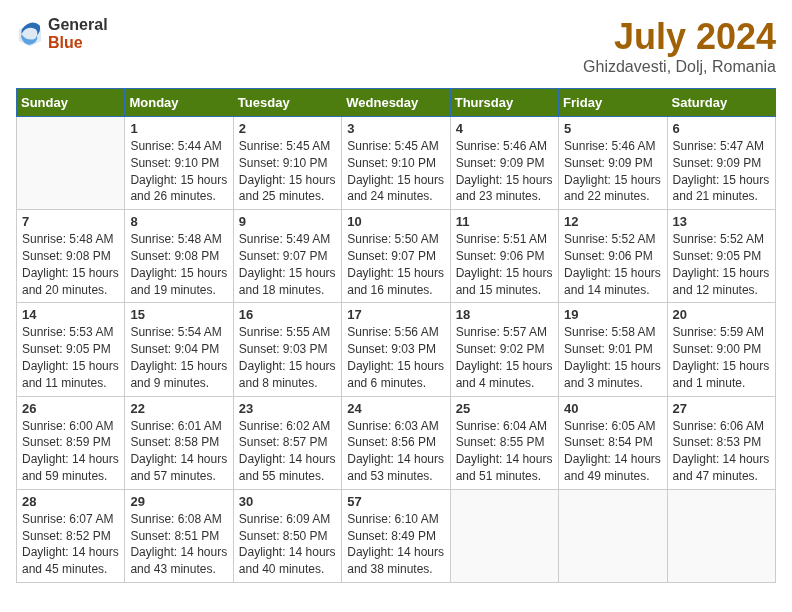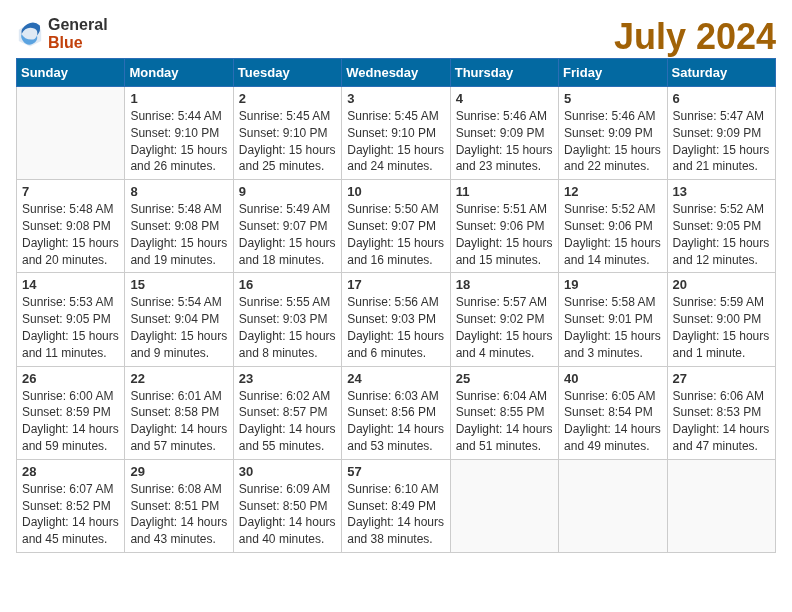--- a/index.html
+++ b/index.html
@@ -7,20 +7,21 @@
       font-family: Arial, sans-serif;
       background: #fff;
       width: 792px;
       min-height: 612px;
       padding: 16px;
     }
     .header-area {
       display: flex;
       justify-content: space-between;
       align-items: flex-start;
+      margin-bottom: 12px;
     }
     .logo {
       display: flex;
       align-items: center;
       gap: 4px;
     }
     .logo-text {
       display: flex;
       flex-direction: column;
       line-height: 1.1;
@@ -49,21 +50,21 @@
     }
     .location-title {
       font-size: 16px;
       color: #555;
     }
     table {
       width: 100%;
       border-collapse: collapse;
     }
     thead th {
-      background-color: #0369a1;
+      background-color: #4d7c0f;
       color: #fff;
       font-size: 13px;
       font-weight: bold;
       padding: 6px 4px;
       border: 1px solid #2a6db5;
       text-align: left;
     }
     tbody td {
       border: 1px solid #ccc;
       vertical-align: top;
@@ -101,20 +102,21 @@
       <path d="M8,20 Q14,8 26,12 Q32,14 30,22 Q36,16 34,8 Q26,0 16,6 Q6,12 8,20Z" fill="#2a6db5"></path>
       <path d="M30,22 Q32,30 24,34 Q16,38 10,30 Q6,24 8,20 Q12,28 22,28 Q28,28 30,22Z" fill="#5ba3e0"></path>
     </svg>
     <div class="logo-text">
       <span class="logo-general">General</span>
       <span class="logo-blue">Blue</span>
     </div>
   </div>
   <div class="title-area">
     <div class="month-title">July 2024</div>
+    <div class="location-title">Ghizdavesti, Dolj, Romania</div>
   </div>
 </div>
 
 <table>
   <thead>
     <tr id="weekday-header">
         <th>Sunday</th>
         <th>Monday</th>
         <th>Tuesday</th>
         <th>Wednesday</th>

